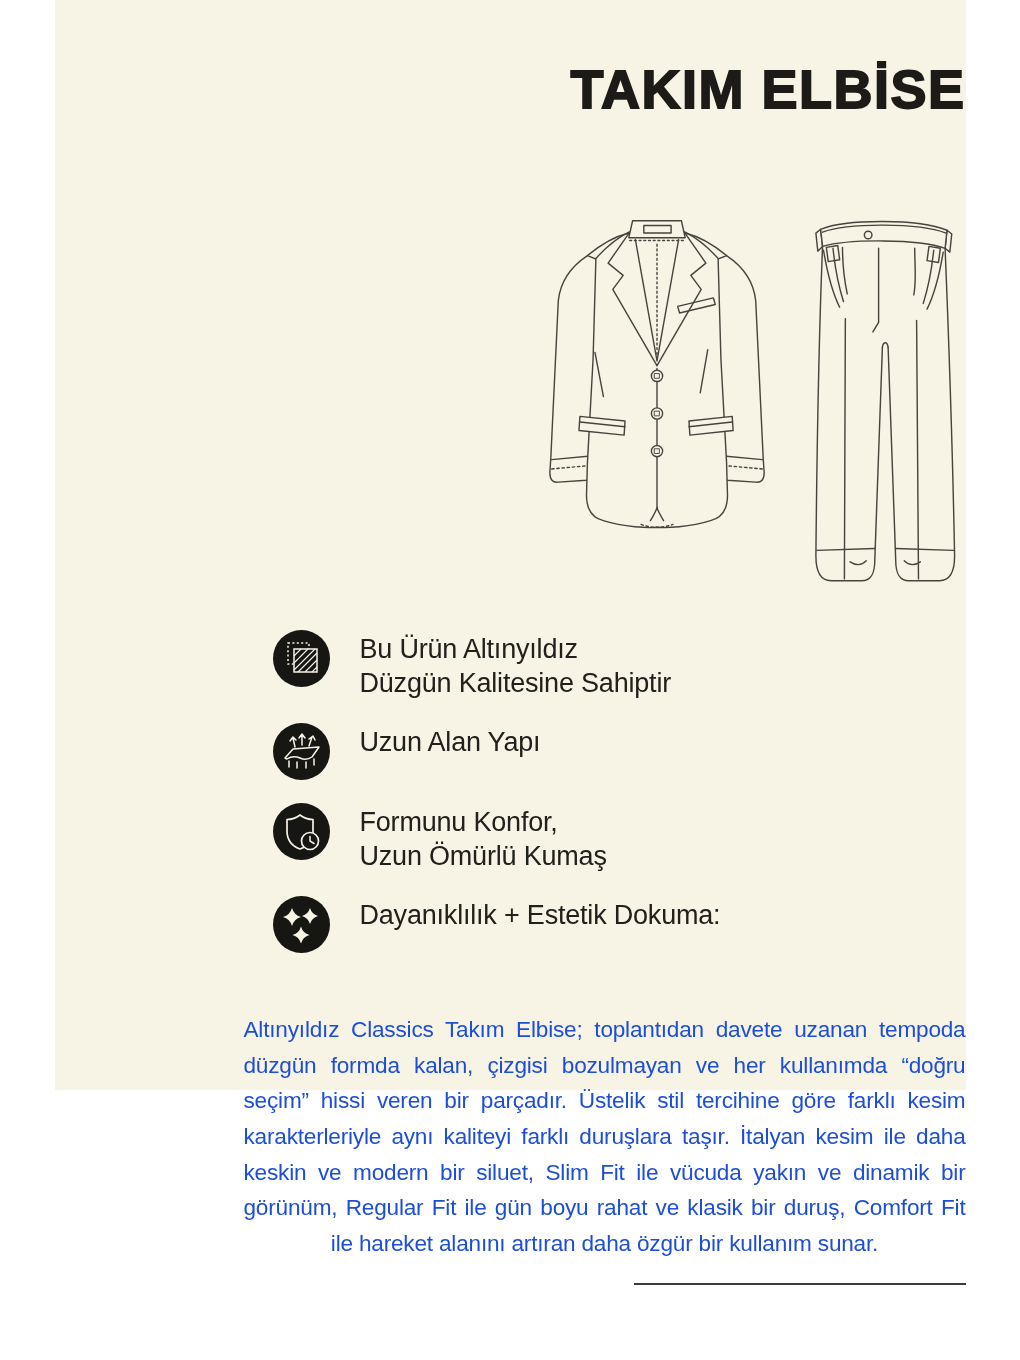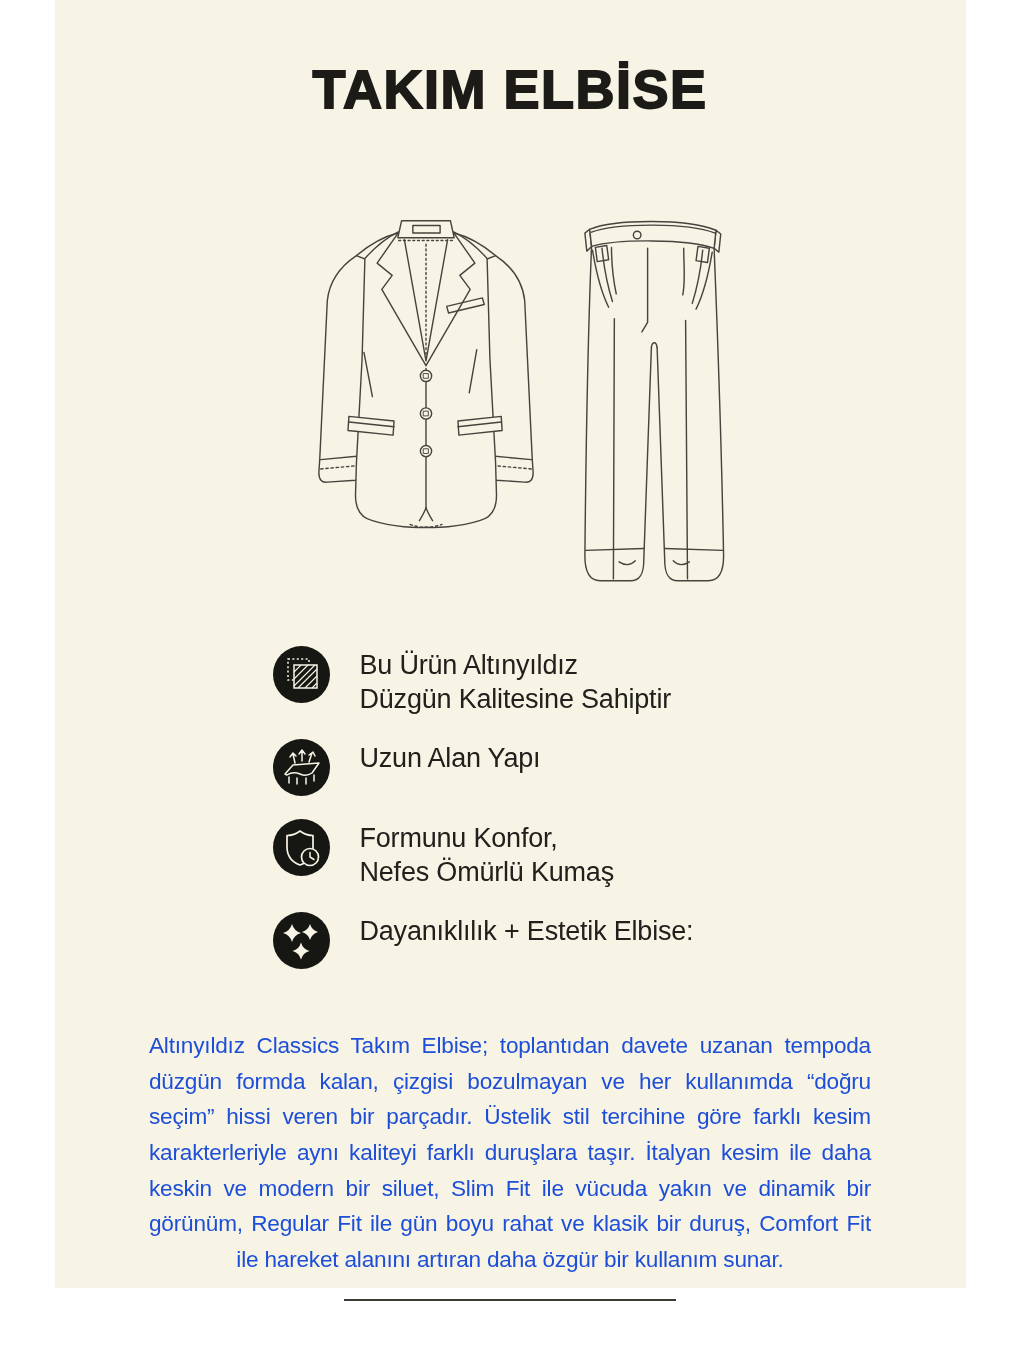--- a/index.html
+++ b/index.html
@@ -1,22 +1,22 @@
 <!DOCTYPE html>
 <html><head>
 <meta charset="utf-8">
 <style>
   html,body{margin:0;padding:0;}
   .canvas{width:1020px;height:1360px;background:#ffffff;display:flex;justify-content:center;overflow:hidden;
           font-family:"Liberation Sans",sans-serif;color:#21201c;}
-  .sheet{width:911px;height:1288px;background:#f7f4e6;display:flex;flex-direction:column;align-items:center;}
+  .sheet{width:911px;height:1090px;background:#f7f4e6;display:flex;flex-direction:column;align-items:flex-end;}
   .title{margin-top:62px;font-size:54px;line-height:1;font-weight:700;letter-spacing:1.5px;
          -webkit-text-stroke:1.8px #1c1b17;color:#1c1b17;}
   .illustration{margin-top:44px;display:flex;align-items:flex-start;gap:16px;}
-  .features{align-self:flex-start;margin-left:218px;margin-top:30px;}
+  .features{align-self:flex-start;margin-left:218px;margin-top:14px;}
   .feature{display:flex;gap:30px;margin-bottom:23px;align-items:flex-start;}
   .ficon{width:57px;height:57px;flex:0 0 57px;display:block;}
   .ftext{font-size:27px;line-height:33.5px;letter-spacing:-0.2px;padding-top:3px;}
   .description{width:722px;margin:36px 0 0 0;font-size:22.6px;line-height:35.6px;letter-spacing:-0.2px;
                text-align:justify;text-align-last:center;color:#1d4ed8;}
   .divider{width:332px;border-top:2px solid #3c3b36;margin-top:22px;}
   svg .ln{stroke:#45443d;stroke-width:1.5;fill:none;stroke-linejoin:round;stroke-linecap:round;}
   svg .bg{fill:#f7f4e6;}
 </style>
 </head>
@@ -131,37 +131,37 @@
             <circle cx="28.5" cy="28.5" r="28.5" fill="#161612"></circle>
             <g stroke="#f7f4e6" fill="none" stroke-width="1.7" stroke-linejoin="round" stroke-linecap="round">
               <path d="M27,12 C23,15 18,16.5 14,16.5 L14,28 C14,37 19,43 27,46 C35,43 40,37 40,28 L40,16.5 C36,16.5 31,15 27,12 Z"></path>
               <circle cx="37" cy="38" r="8.5" fill="#161612"></circle>
               <path stroke-width="1.5" d="M37,33.5 L37,38 L41,40.5"></path>
             </g>
           </svg>
         </span>
         <div class="ftext">
           <div>Formunu Konfor,</div>
-          <div>Nefes Ömürlü Kumaş</div>
+          <div>Uzun Ömürlü Kumaş</div>
         </div>
       </div>
 
       <div class="feature">
         <span class="ficon">
           <svg viewBox="0 0 57 57" width="57" height="57">
             <circle cx="28.5" cy="28.5" r="28.5" fill="#161612"></circle>
             <g fill="#f7f4e6">
               <path d="M19,12 Q21,19 28,21 Q21,23 19,30 Q17,23 10,21 Q17,19 19,12 Z"></path>
               <path d="M37,12 Q38.8,18.2 45,20 Q38.8,21.8 37,28 Q35.2,21.8 29,20 Q35.2,18.2 37,12 Z"></path>
               <path d="M28,30.5 Q29.8,37.2 36.5,39 Q29.8,40.8 28,47.5 Q26.2,40.8 19.5,39 Q26.2,37.2 28,30.5 Z"></path>
             </g>
           </svg>
         </span>
         <div class="ftext">
-          <div>Dayanıklılık + Estetik Elbise:</div>
+          <div>Dayanıklılık + Estetik Dokuma:</div>
         </div>
       </div>
 
     </div>
 
     <p class="description">Altınyıldız Classics Takım Elbise; toplantıdan davete uzanan tempoda düzgün formda kalan, çizgisi bozulmayan ve her kullanımda “doğru seçim” hissi veren bir parçadır. Üstelik stil tercihine göre farklı kesim karakterleriyle aynı kaliteyi farklı duruşlara taşır. İtalyan kesim ile daha keskin ve modern bir siluet, Slim Fit ile vücuda yakın ve dinamik bir görünüm, Regular Fit ile gün boyu rahat ve klasik bir duruş, Comfort Fit ile hareket alanını artıran daha özgür bir kullanım sunar.</p>
 
     <div class="divider"></div>
 
   </div>

